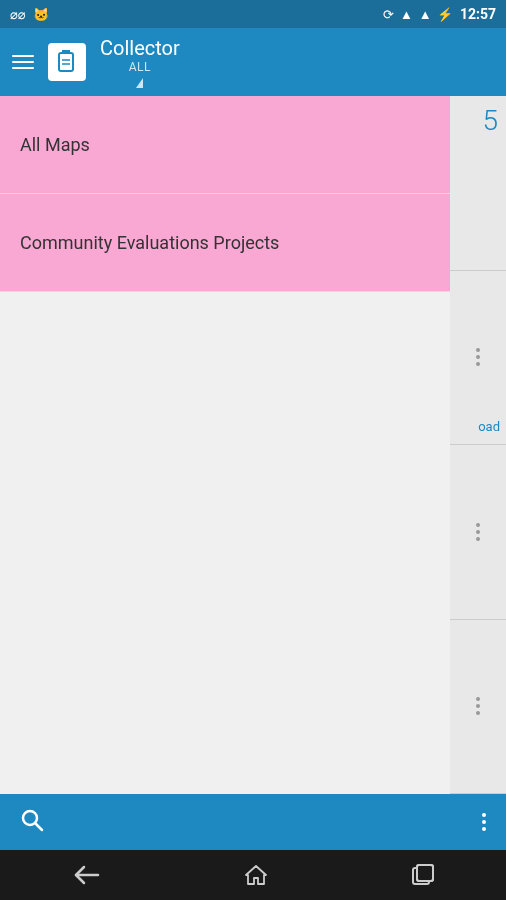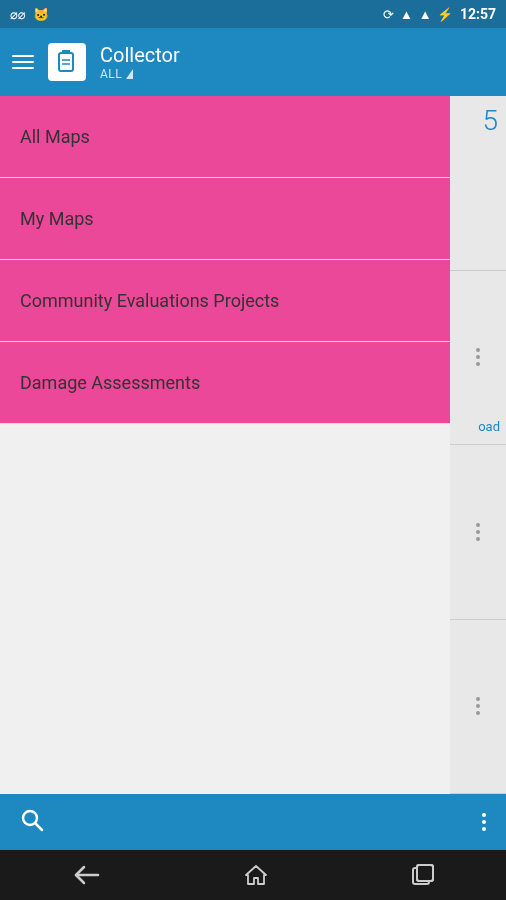--- a/index.html
+++ b/index.html
@@ -85,20 +85,21 @@
     .app-title {
       color: #fff;
       font-size: 20px;
       font-weight: 400;
       line-height: 1.2;
     }
     .app-subtitle-row {
       display: flex;
       align-items: center;
       gap: 4px;
+      flex-direction: column;
     }
     .app-subtitle {
       color: #cce6f7;
       font-size: 12px;
       letter-spacing: 0.5px;
     }
     .signal-small {
       width: 0;
       height: 0;
       border-left: 7px solid transparent;
@@ -121,24 +122,24 @@
       background: #f0f0f0;
       position: absolute;
       left: 0;
       top: 0;
       z-index: 10;
       display: flex;
       flex-direction: column;
     }
 
     .drawer-item {
-      padding: 30px 20px;
+      padding: 38px 20px;
       border-bottom: 1px solid #ddd;
       cursor: pointer;
-      background: #ec4899;
+      background: #f9a8d4;
     }
     .drawer-item-text {
       font-size: 18px;
       color: #333;
       font-weight: 400;
     }
 
     
     .content-peek {
       position: absolute;
@@ -313,27 +314,21 @@
         <span class="peek-dot"></span>
       </div>
     </div>
   </div>
 
   <div class="drawer">
     <div class="drawer-item">
       <span class="drawer-item-text">All Maps</span>
     </div>
     <div class="drawer-item">
-      <span class="drawer-item-text">My Maps</span>
-    </div>
-    <div class="drawer-item">
       <span class="drawer-item-text">Community Evaluations Projects</span>
-    </div>
-    <div class="drawer-item">
-      <span class="drawer-item-text">Damage Assessments</span>
     </div>
   </div>
 </div>
 
 <div class="bottom-toolbar">
   <div class="toolbar-search-icon">
     <svg width="24" height="24" viewBox="0 0 24 24" fill="none">
       <circle cx="10" cy="10" r="7" stroke="white" stroke-width="2.5" fill="none"></circle>
       <line x1="15.5" y1="15.5" x2="22" y2="22" stroke="white" stroke-width="2.5" stroke-linecap="round"></line>
     </svg>

